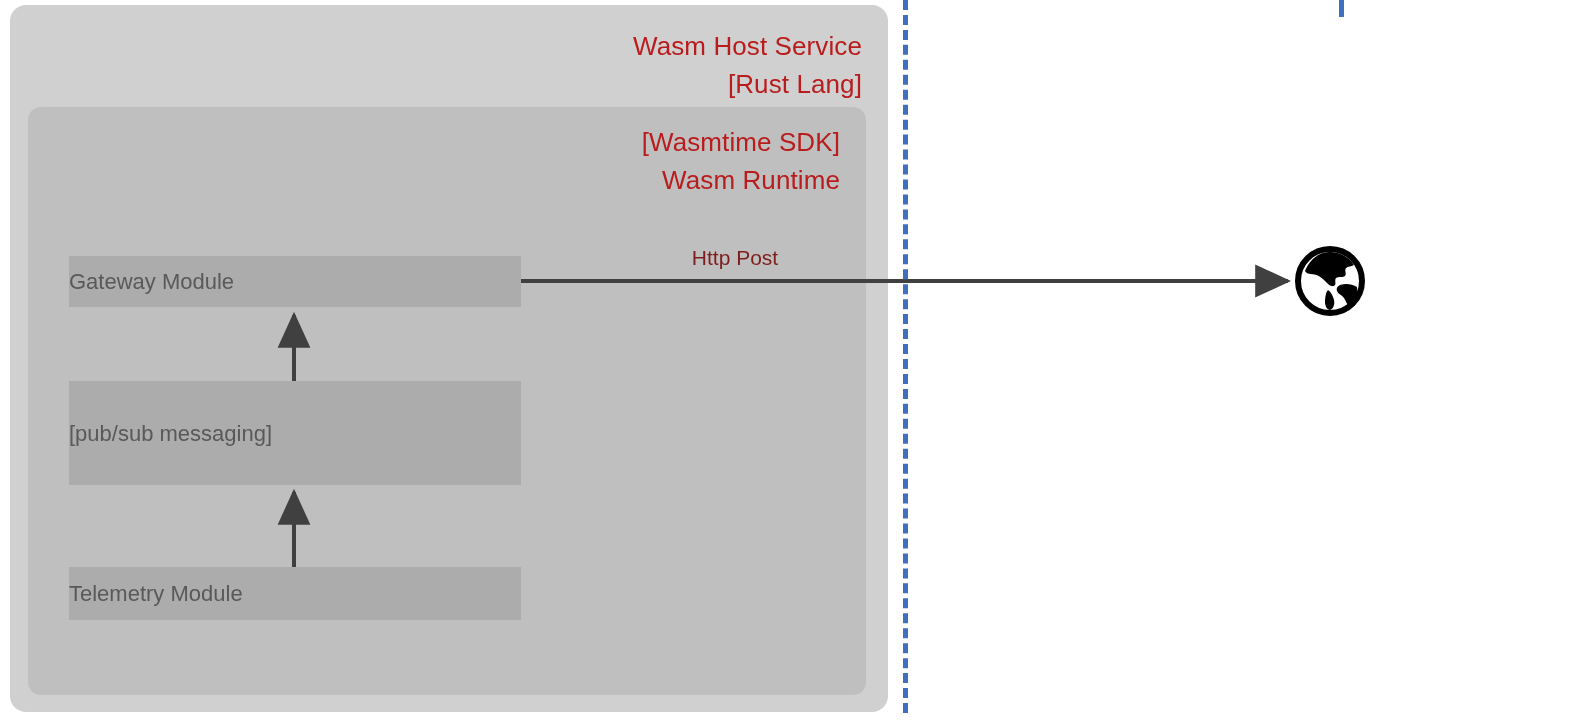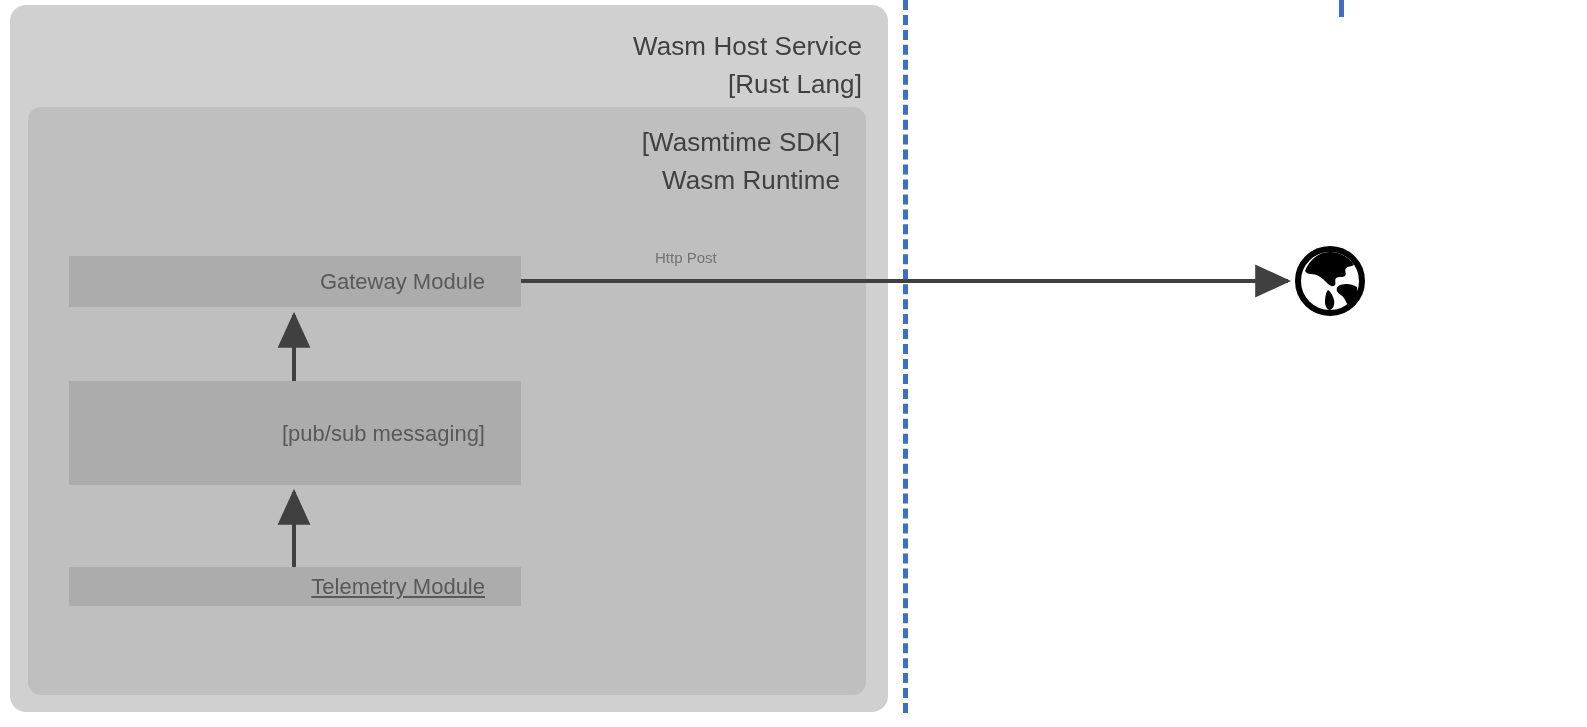--- a/index.html
+++ b/index.html
@@ -42,21 +42,21 @@
     height: 588px;
     background: #bfbfbf;
     border-radius: 13px;
     box-sizing: border-box;
   }
 
   
   .container-label {
     position: absolute;
     text-align: right;
-    color: #404040;
+    color: #b91c1c;
     font-size: 26px;
     line-height: 38px;
     white-space: nowrap;
     letter-spacing: 0.1px;
   }
   .host-label {
     right: 26px;
     top: 22px;
     width: 600px;
   }
@@ -67,26 +67,26 @@
   }
   .container-label .line { display: block; }
 
   
   .module {
     position: absolute;
     background: #acacac;
     box-sizing: border-box;
     display: flex;
     flex-direction: column;
-    align-items: flex-end;
+    align-items: flex-start;
     justify-content: center;
     color: #595959;
     font-size: 22px;
     line-height: 33px;
-    padding-right: 36px;
+    padding-right: 6px;
     white-space: nowrap;
   }
   .module .line { display: block; text-align: right; }
 
   
   .module-gateway {
     left: 41px;    
     top: 149px;    
     width: 452px;  
     height: 51px;
@@ -94,40 +94,40 @@
   .module-server {
     left: 41px;
     top: 274px;    
     width: 452px;
     height: 104px; 
   }
   .module-telemetry {
     left: 41px;
     top: 460px;    
     width: 452px;
-    height: 39px;  
-    text-decoration: underline;
+    height: 53px;  
   }
 
   
   #arrows {
     position: absolute;
     left: 0; top: 0;
     width: 1587px;
     height: 727px;
     pointer-events: none;
   }
 
   
   .edge-label {
     position: absolute;
-    color: #737373;
-    font-size: 15px;
+    color: #7f1d1d;
+    font-size: 21px;
     line-height: 26px;
     white-space: nowrap;
+    text-align: center;
   }
   .label-http-post {
     left: 655px;
     top: 245px;
     width: 160px;
   }
 
   
   .boundary-line {
     position: absolute;

